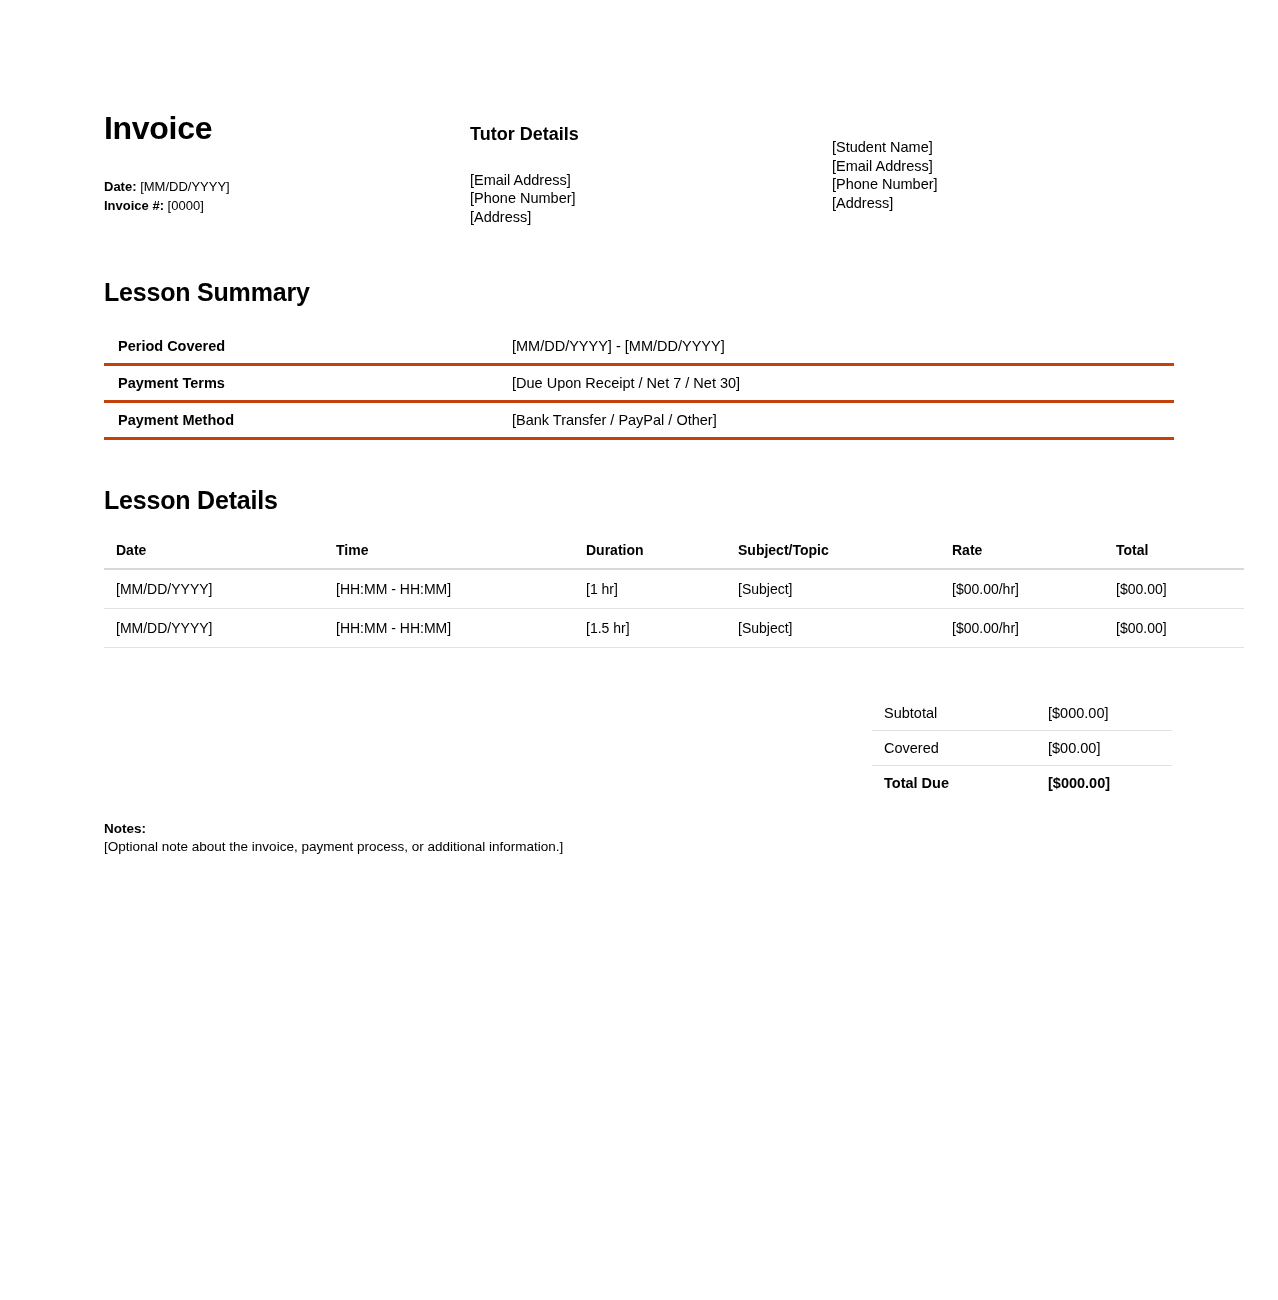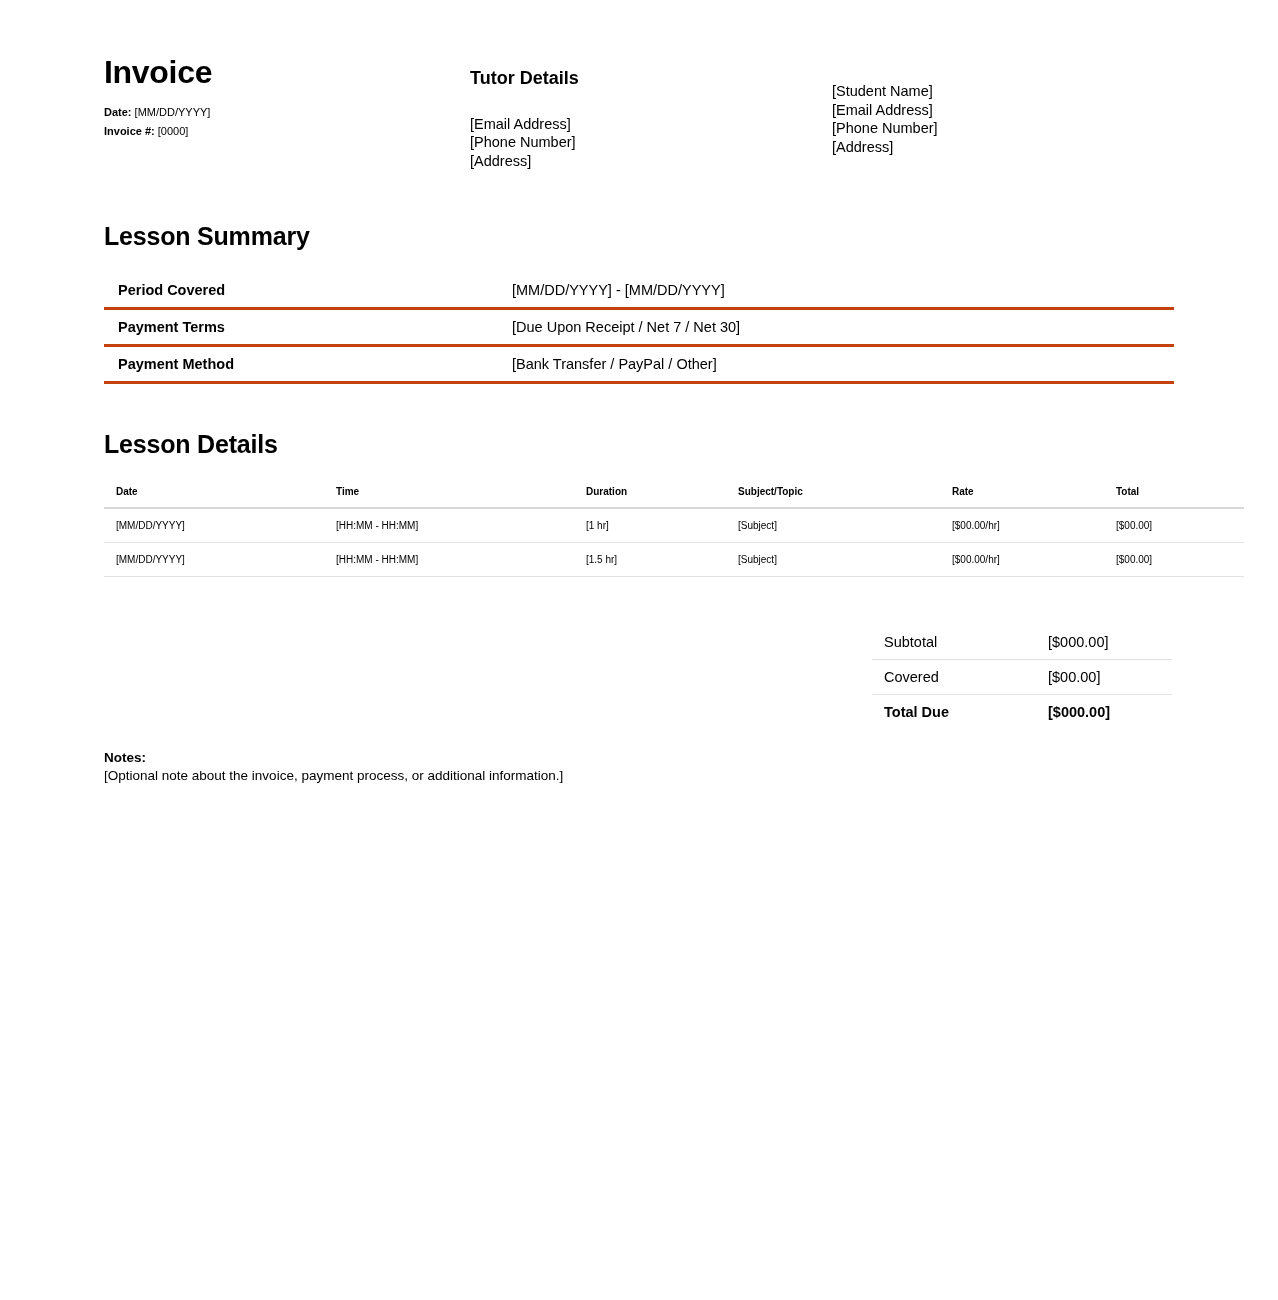--- a/index.html
+++ b/index.html
@@ -12,42 +12,42 @@
     height: 1300px;
     font-family: "Liberation Sans", sans-serif;
     color: #000000;
     -webkit-font-smoothing: antialiased;
   }
   .page {
     position: relative;
     width: 1278px;
     height: 1300px;
     box-sizing: border-box;
-    padding: 56px 100px 0 104px;
+    padding: 112px 100px 0 104px;
   }
 
   
   .header-row {
     display: flex;
     align-items: flex-start;
   }
   .hdr-col-invoice { width: 366px; flex: 0 0 366px; }
   .hdr-col-tutor   { width: 362px; flex: 0 0 362px; }
   .hdr-col-student { flex: 1 1 auto; }
 
   .invoice-title {
     font-size: 32px;
     font-weight: bold;
     letter-spacing: -0.3px;
     line-height: 1.05;
     margin: 0 0 0 0;
   }
   .meta-block {
-    margin-top: 13px;
-    font-size: 11px;
+    margin-top: 31px;
+    font-size: 13px;
     line-height: 19px;
   }
   .meta-line { white-space: nowrap; }
   .meta-label { font-weight: bold; }
   .meta-value { font-weight: normal; }
 
   .col-title {
     font-size: 18px;
     font-weight: bold;
     line-height: 1.1;
@@ -89,21 +89,21 @@
     font-weight: bold;
   }
   .summary-table td.sum-val {
     font-weight: normal;
   }
 
   
   .details-table {
     width: 1068px;
     margin-top: 27px;
-    font-size: 10px;
+    font-size: 14px;
   }
   .details-table th {
     text-align: left;
     font-weight: bold;
     padding: 0 0 10px 12px;
     border-bottom: 2px solid #d8d8d8;
     vertical-align: bottom;
   }
   .details-table td {
     padding: 11px 0 11px 12px;

